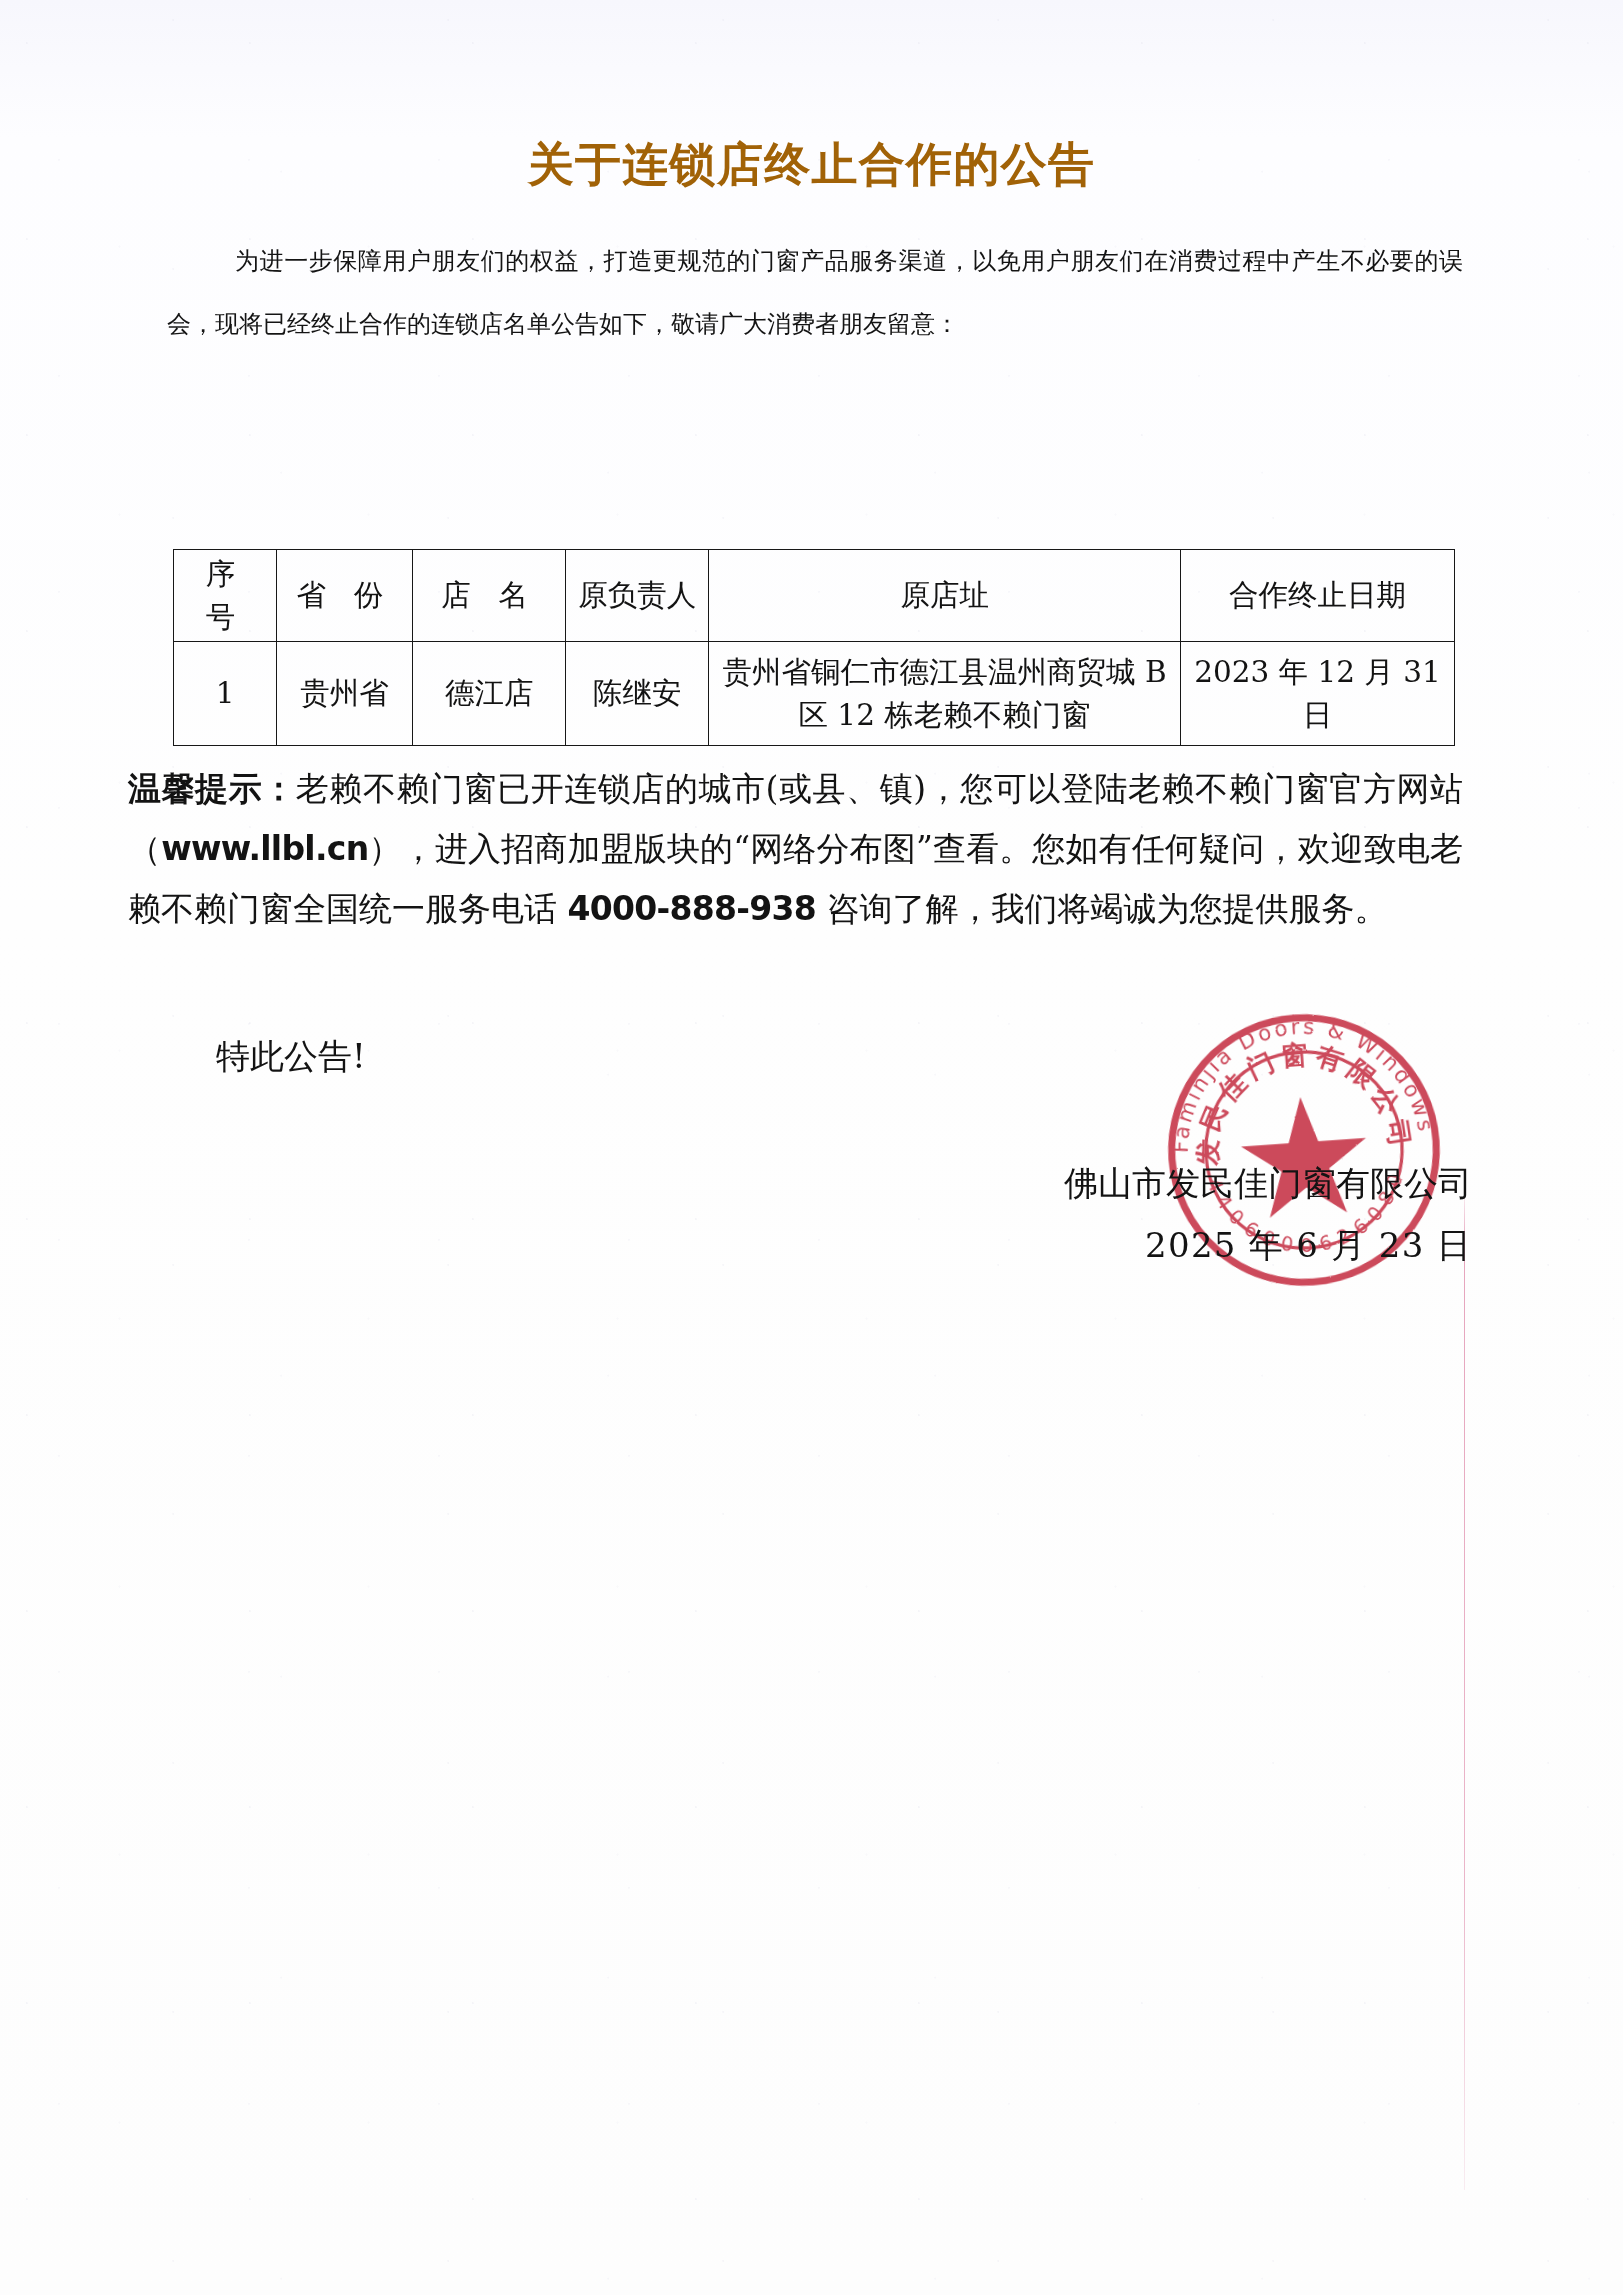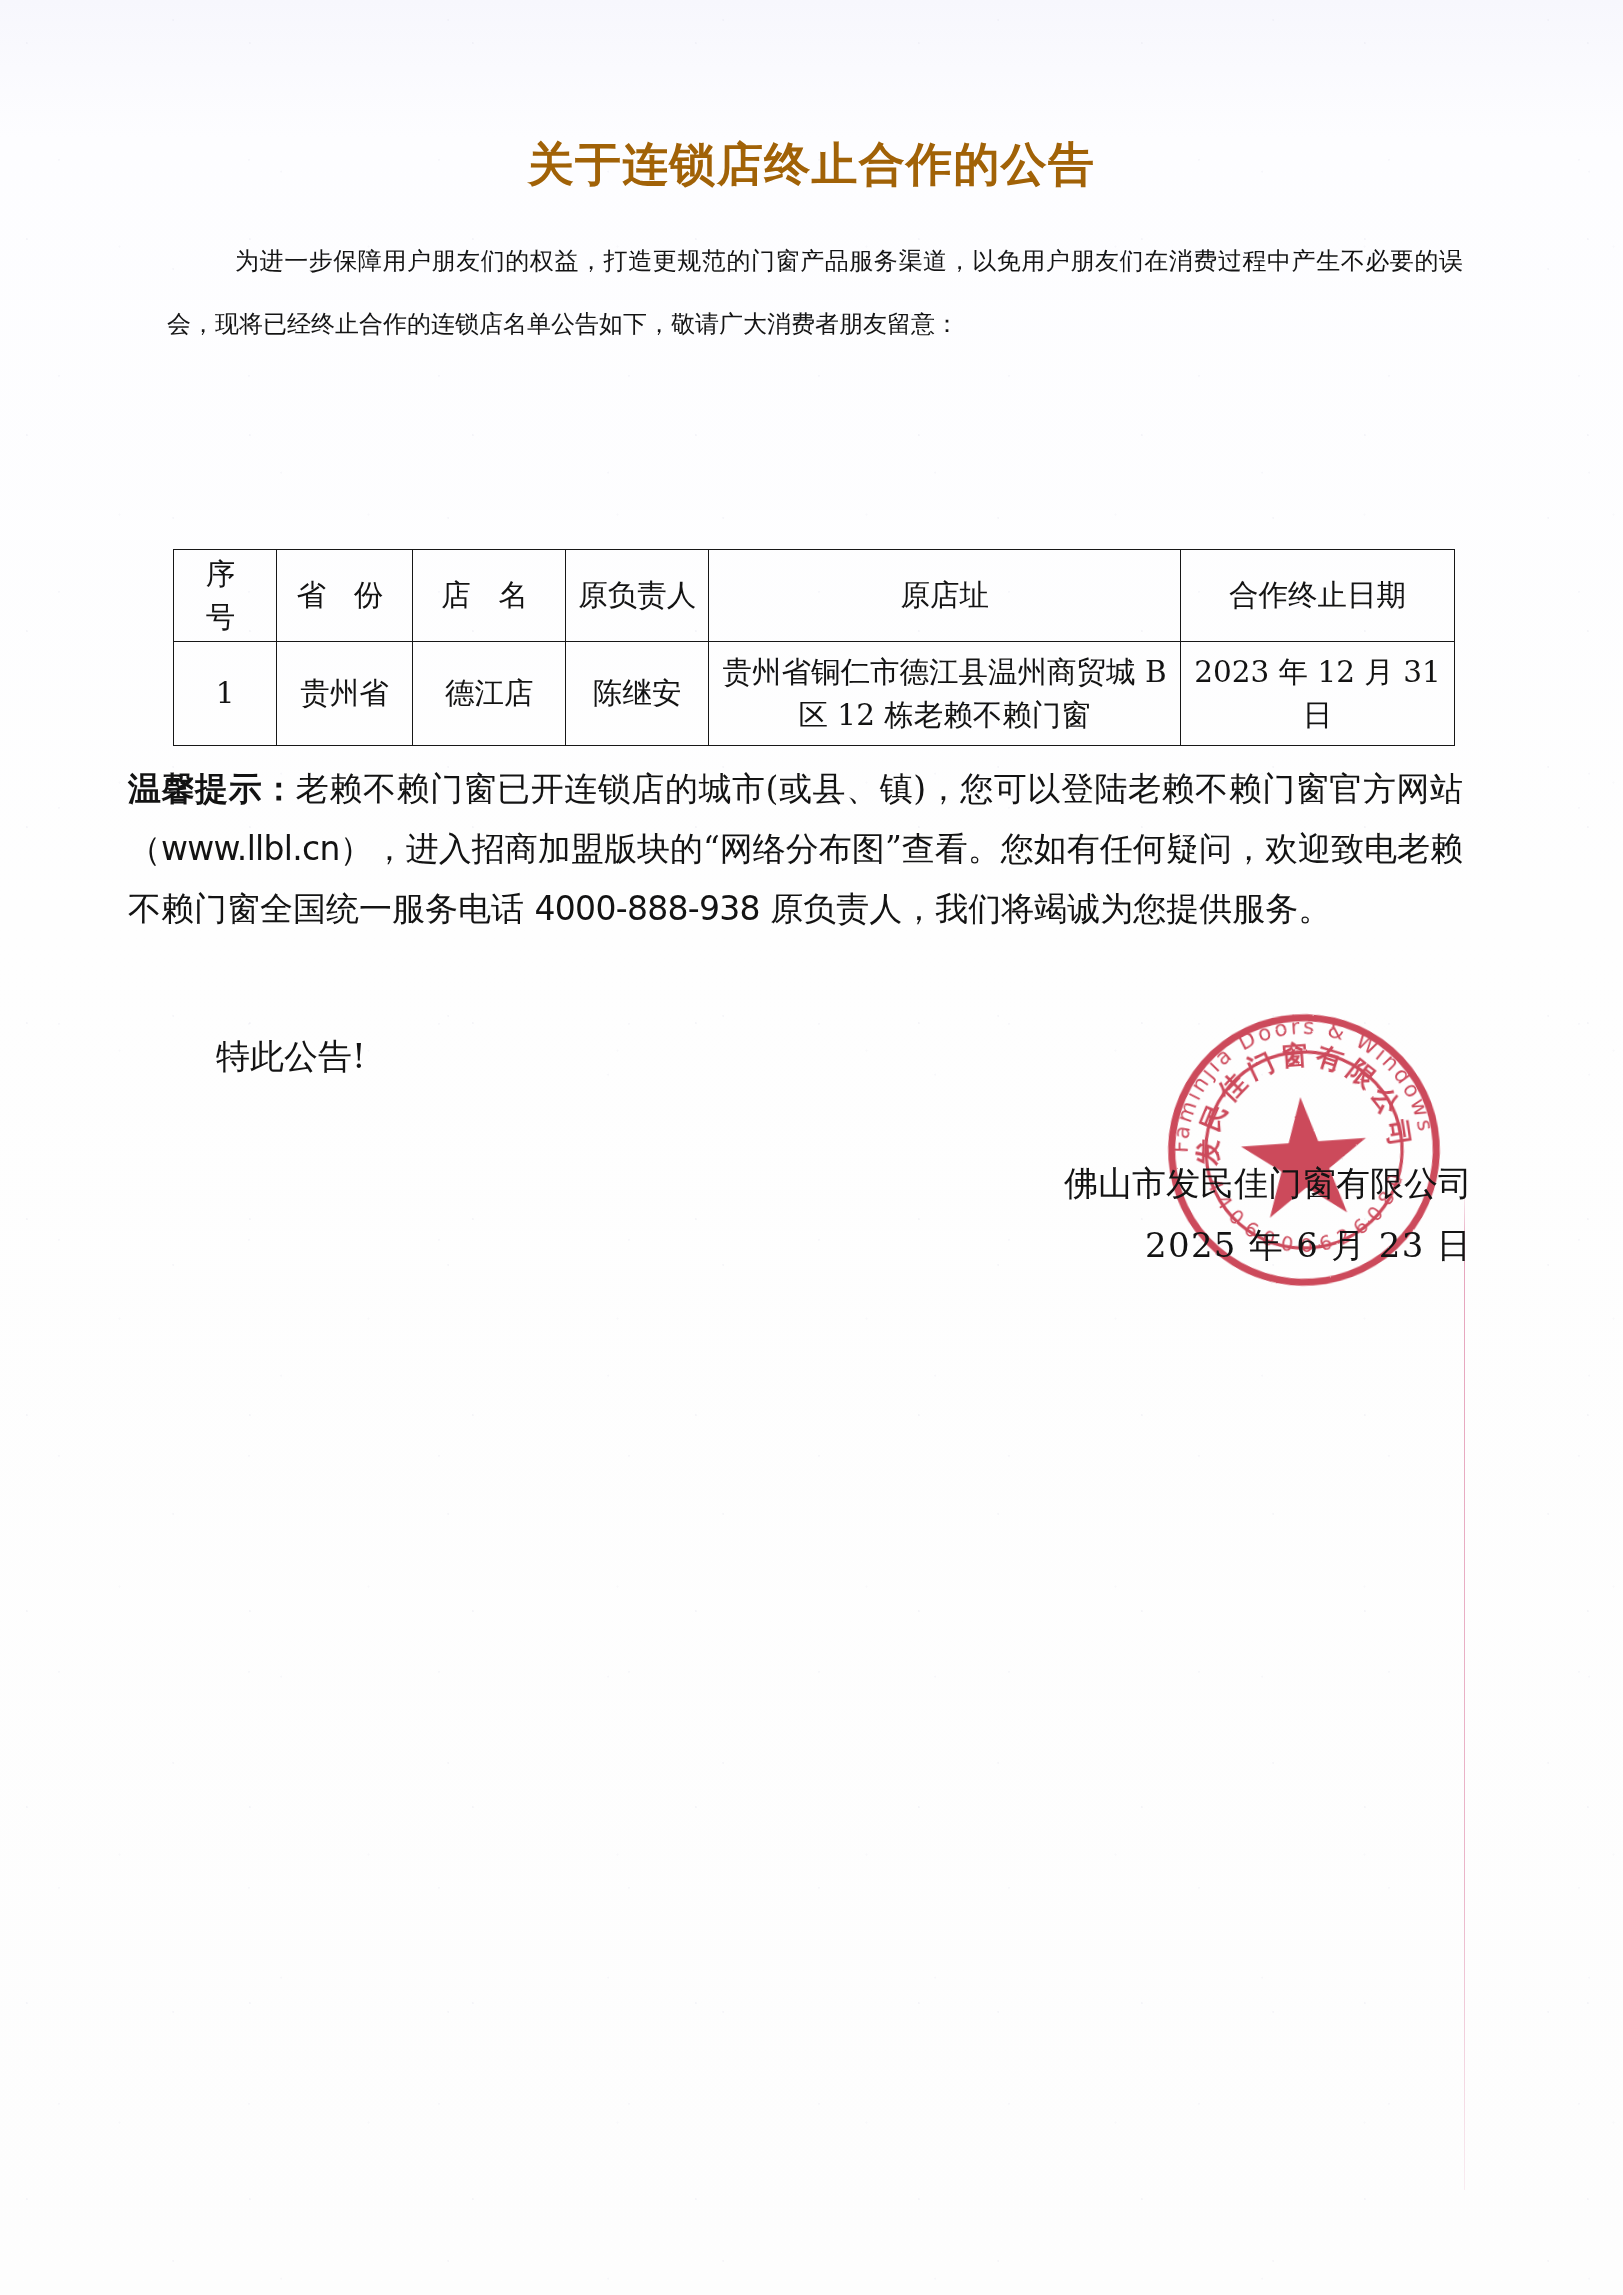--- a/index.html
+++ b/index.html
@@ -124,21 +124,21 @@
     line-height: 60px;
     text-align: justify;
     text-justify: inter-ideograph;
     color: #131313;
   }
   .tips .lbl {
     font-weight: bold;
     font-family: "DejaVu Sans", "Liberation Sans", sans-serif;
   }
   .tips .mono-bold {
-    font-weight: normal;
+    font-weight: bold;
     font-family: "DejaVu Sans", "Liberation Sans", sans-serif;
     letter-spacing: -0.7px;
   }
 
   
   .closing {
     position: absolute;
     top: 1034px;
     left: 216px;
     font-size: 34px;
@@ -204,21 +204,21 @@
           <td>德江店</td>
           <td>陈继安</td>
           <td class="addr-cell">贵州省铜仁市德江县温州商贸城 B 区 12 栋老赖不赖门窗</td>
           <td>2023 年 12 月 31 日</td>
         </tr>
       </tbody>
     </table>
   </div>
 
   <div class="tips">
-    <span class="lbl">温馨提示：</span><span>老赖不赖门窗已开连锁店的城市(或县、镇)，您可以登陆老赖不赖门窗官方网站（</span><span class="mono-bold">www.llbl.cn</span><span>），进入招商加盟版块的“网络分布图”查看。您如有任何疑问，欢迎致电老赖不赖门窗全国统一服务电话 </span><span class="mono-bold">4000-888-938</span><span> 原负责人，我们将竭诚为您提供服务。</span>
+    <span class="lbl">温馨提示：</span><span>老赖不赖门窗已开连锁店的城市(或县、镇)，您可以登陆老赖不赖门窗官方网站（</span><span class="mono-bold">www.llbl.cn</span><span>），进入招商加盟版块的“网络分布图”查看。您如有任何疑问，欢迎致电老赖不赖门窗全国统一服务电话 </span><span class="mono-bold">4000-888-938</span><span> 咨询了解，我们将竭诚为您提供服务。</span>
   </div>
 
   <div class="closing">特此公告!</div>
 
   <div class="seal">
     <svg viewBox="0 0 440 440" xmlns="http://www.w3.org/2000/svg" aria-hidden="true">
       <defs>
         <path id="arcOuter" d="M 40 220 A 180 180 0 0 1 400 220"></path>
         <path id="arcBottom" d="M 62 220 A 158 158 0 0 0 378 220"></path>
         <path id="arcInnerCn" d="M 85 222 A 135 135 0 0 1 355 222"></path>

